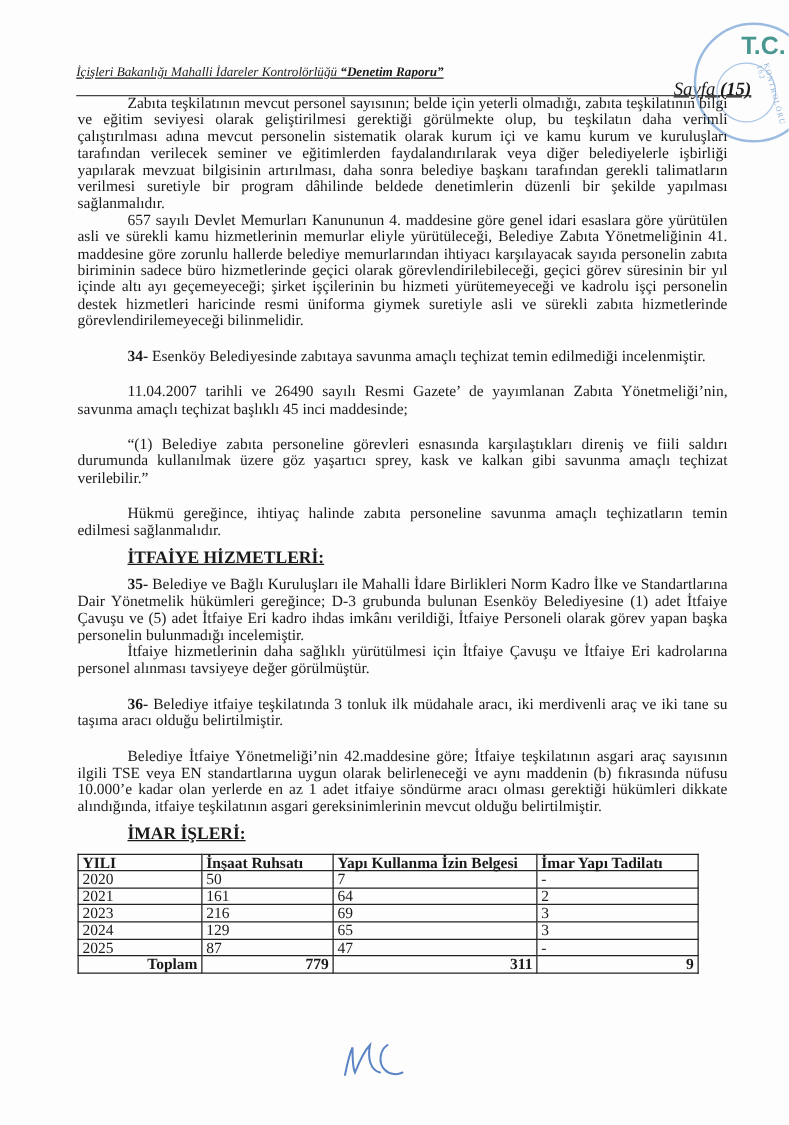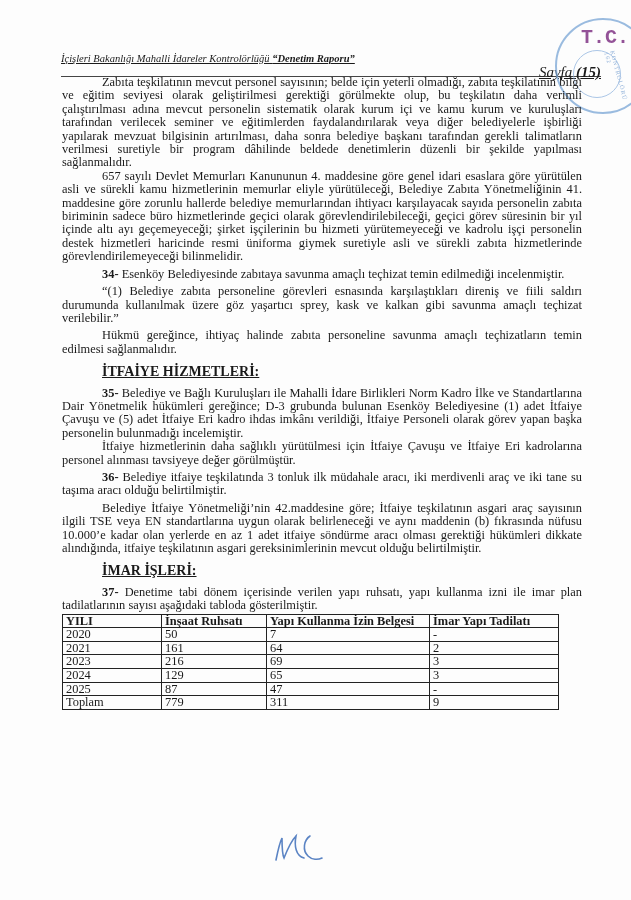--- a/index.html
+++ b/index.html
@@ -21,43 +21,43 @@
   .page-no {
     position: absolute; right: 30px; top: 64px; font-size: 15px; font-style: italic;
     text-decoration: underline;
   }
   .page-no b { font-weight: bold; }
   .body {
     position: absolute; left: 62px; top: 76px; width: 520px;
     font-size: 12.4px; line-height: 13.4px; text-align: justify;
   }
   .body p { margin: 0; text-indent: 40px; }
-  .body p.gap { margin-top: 4px; }
+  .body p.gap { margin-top: 15px; }
   .body p b { font-weight: bold; }
   .section-title {
     margin: 9px 0 8px 40px; font-weight: bold; text-decoration: underline;
     font-size: 14px; text-indent: 0;
   }
   table.data {
     border-collapse: collapse; margin-top: 1px; width: 497px; font-size: 12.4px;
   }
   table.data td, table.data th {
     border: 1px solid #222; padding: 0 3px; text-align: left; line-height: 12.6px; height: 12.6px;
   }
   table.data th { font-weight: bold; }
-  table.data tr.total td { font-weight: normal; border-top: 1.5px solid #222; }
+  table.data tr.total td { font-weight: bold; border-top: 1.5px solid #222; text-align: right; }
   table.data { border: 1.5px solid #222; }
   .stamp {
     position: absolute; left: 555px; top: 18px; width: 92px; height: 92px;
     border-radius: 50%; border: 2px solid #7aa6d6; color: #6b97cc;
     opacity: .75;
   }
   .stamp .tc {
-    position: absolute; left: 24px; top: 6px; font-size: 20px; font-weight: bold;
-    font-family: Liberation Mono, monospace; color: #701a75;
+    position: absolute; left: 36px; top: 6px; font-size: 20px; font-weight: bold;
+    font-family: Liberation Sans, sans-serif; color: #0f766e;
   }
   .stamp .inner {
     position: absolute; left: 16px; top: 30px; width: 46px; height: 46px;
     border-radius: 50%; border: 1px solid #8fb3de;
   }
   .stamp .ring-text {
     position: absolute; left: 58px; top: 30px; font-size: 6px; transform: rotate(75deg);
     transform-origin: left top; letter-spacing: 1px;
   }
   .signature {
@@ -77,33 +77,33 @@
   <div class="stamp">
     <span class="tc">T.C.</span>
     <span class="inner"></span>
     <span class="ring-text">KONTROLÖRÜ 162</span>
   </div>
 
   <div class="body">
     <p>Zabıta teşkilatının mevcut personel sayısının; belde için yeterli olmadığı, zabıta teşkilatının bilgi ve eğitim seviyesi olarak geliştirilmesi gerektiği görülmekte olup, bu teşkilatın daha verimli çalıştırılması adına mevcut personelin sistematik olarak kurum içi ve kamu kurum ve kuruluşları tarafından verilecek seminer ve eğitimlerden faydalandırılarak veya diğer belediyelerle işbirliği yapılarak mevzuat bilgisinin artırılması, daha sonra belediye başkanı tarafından gerekli talimatların verilmesi suretiyle bir program dâhilinde beldede denetimlerin düzenli bir şekilde yapılması sağlanmalıdır.</p>
     <p>657 sayılı Devlet Memurları Kanununun 4. maddesine göre genel idari esaslara göre yürütülen asli ve sürekli kamu hizmetlerinin memurlar eliyle yürütüleceği, Belediye Zabıta Yönetmeliğinin 41. maddesine göre zorunlu hallerde belediye memurlarından ihtiyacı karşılayacak sayıda personelin zabıta biriminin sadece büro hizmetlerinde geçici olarak görevlendirilebileceği, geçici görev süresinin bir yıl içinde altı ayı geçemeyeceği; şirket işçilerinin bu hizmeti yürütemeyeceği ve kadrolu işçi personelin destek hizmetleri haricinde resmi üniforma giymek suretiyle asli ve sürekli zabıta hizmetlerinde görevlendirilemeyeceği bilinmelidir.</p>
     <p class="gap"><b>34-</b><span> Esenköy Belediyesinde zabıtaya savunma amaçlı teçhizat temin edilmediği incelenmiştir.</span></p>
+    <p class="gap">11.04.2007 tarihli ve 26490 sayılı Resmi Gazete’ de yayımlanan Zabıta Yönetmeliği’nin, savunma amaçlı teçhizat başlıklı 45 inci maddesinde;</p>
     <p class="gap">“(1) Belediye zabıta personeline görevleri esnasında karşılaştıkları direniş ve fiili saldırı durumunda kullanılmak üzere göz yaşartıcı sprey, kask ve kalkan gibi savunma amaçlı teçhizat verilebilir.”</p>
     <p class="gap">Hükmü gereğince, ihtiyaç halinde zabıta personeline savunma amaçlı teçhizatların temin edilmesi sağlanmalıdır.</p>
 
     <div class="section-title">İTFAİYE HİZMETLERİ:</div>
 
     <p><b>35-</b><span> Belediye ve Bağlı Kuruluşları ile Mahalli İdare Birlikleri Norm Kadro İlke ve Standartlarına Dair Yönetmelik hükümleri gereğince; D-3 grubunda bulunan Esenköy Belediyesine (1) adet İtfaiye Çavuşu ve (5) adet İtfaiye Eri kadro ihdas imkânı verildiği, İtfaiye Personeli olarak görev yapan başka personelin bulunmadığı incelemiştir.</span></p>
     <p>İtfaiye hizmetlerinin daha sağlıklı yürütülmesi için İtfaiye Çavuşu ve İtfaiye Eri kadrolarına personel alınması tavsiyeye değer görülmüştür.</p>
     <p class="gap"><b>36-</b><span> Belediye itfaiye teşkilatında 3 tonluk ilk müdahale aracı, iki merdivenli araç ve iki tane su taşıma aracı olduğu belirtilmiştir.</span></p>
     <p class="gap">Belediye İtfaiye Yönetmeliği’nin 42.maddesine göre; İtfaiye teşkilatının asgari araç sayısının ilgili TSE veya EN standartlarına uygun olarak belirleneceği ve aynı maddenin (b) fıkrasında nüfusu 10.000’e kadar olan yerlerde en az 1 adet itfaiye söndürme aracı olması gerektiği hükümleri dikkate alındığında, itfaiye teşkilatının asgari gereksinimlerinin mevcut olduğu belirtilmiştir.</p>
 
     <div class="section-title">İMAR İŞLERİ:</div>
 
-    <p><b>37-</b><span> Denetime tabi dönem içerisinde verilen yapı ruhsatı, yapı kullanma izni ile imar plan tadilatlarının sayısı aşağıdaki tabloda gösterilmiştir.</span></p>
 
     <table class="data">
       <tbody>
           <tr>
         <th style="width:92px">YILI</th>
         <th style="width:98px">İnşaat Ruhsatı</th>
         <th style="width:156px">Yapı Kullanma İzin Belgesi</th>
         <th>İmar Yapı Tadilatı</th>
       </tr>
       <tr>

